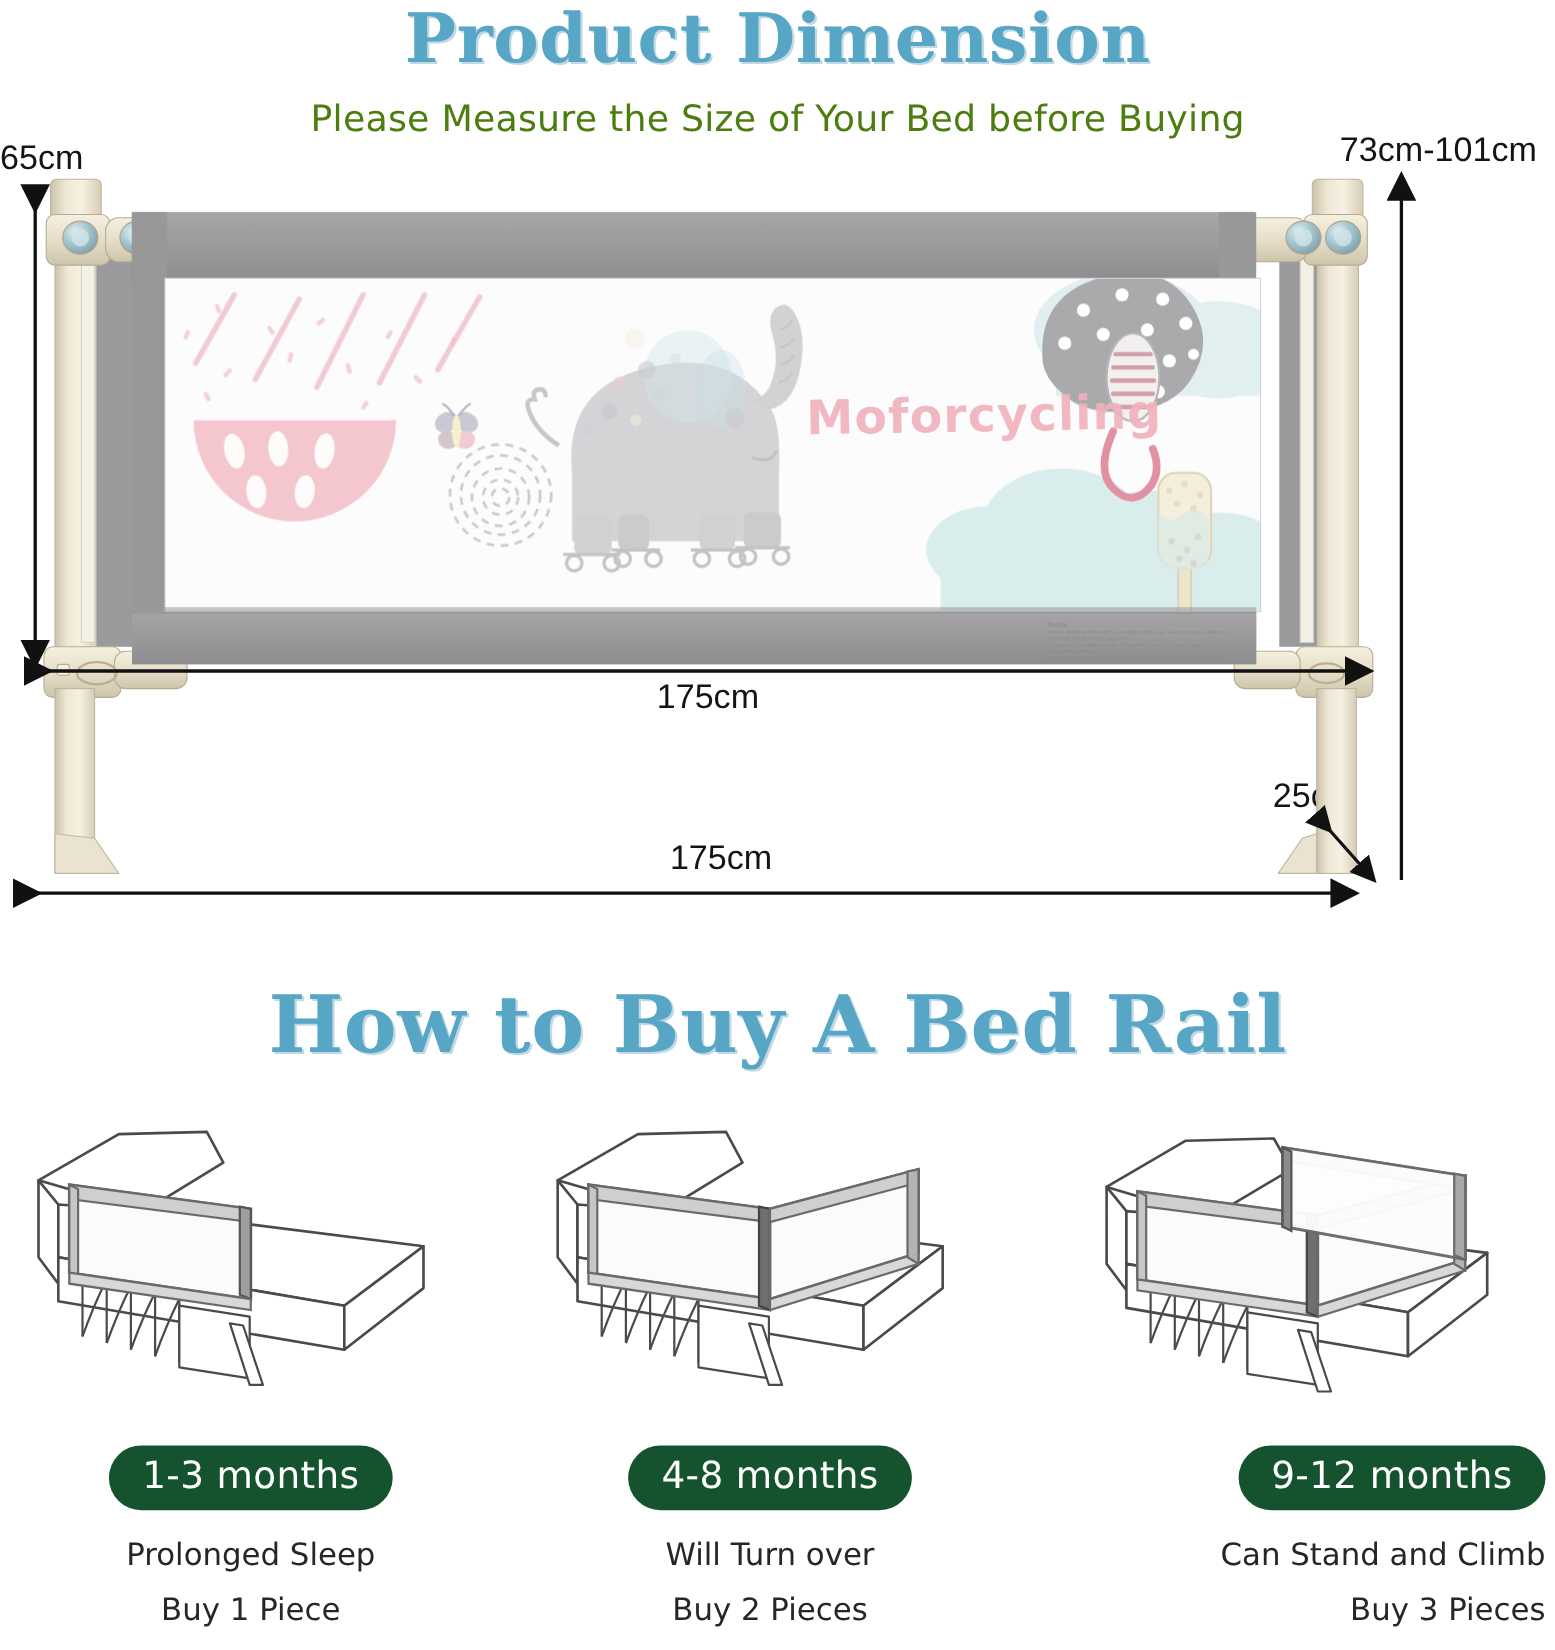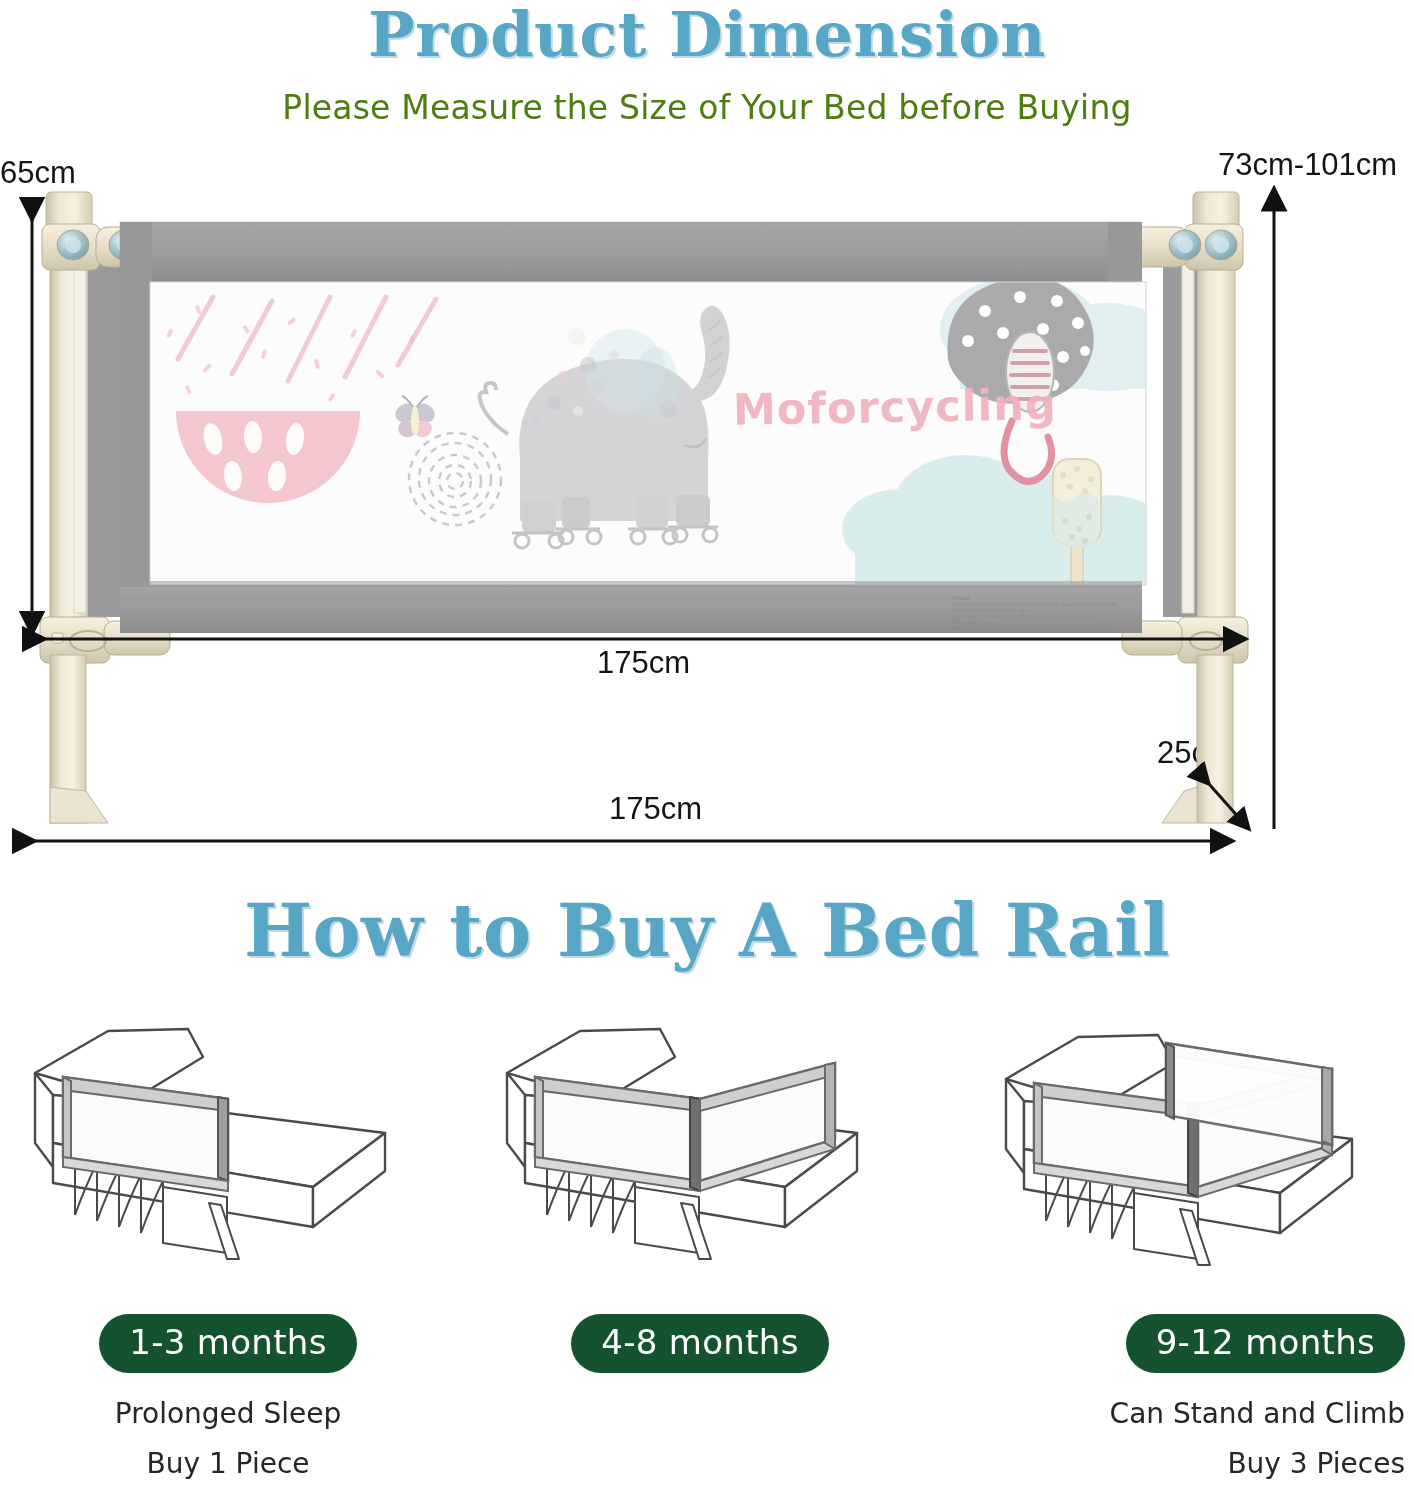--- a/index.html
+++ b/index.html
@@ -37,21 +37,21 @@
     font-family:"Liberation Sans", sans-serif;
     font-size:31px;white-space:nowrap;
   }
   #dim-65{left:0px;top:126px;}
   #dim-73{left:1218px;top:118px;}
   #dim-175-top{left:597px;top:616px;}
   #dim-175-bot{left:609px;top:762px;}
   #dim-25{left:1157px;top:706px;}
 
   
-  #product{position:absolute;left:0;top:0;width:1414px;height:840px;margin-top:29px;}
+  #product{position:absolute;left:0;top:0;width:1414px;height:840px;}
 
   .brandtext{
     position:absolute;
     font-family:"DejaVu Sans", sans-serif;
     color:#f0b2bd;font-size:43px;font-weight:600;
     letter-spacing:1px;transform:rotate(-1deg);
     opacity:.92;
   }
   .notice{position:absolute;font-size:5px;line-height:6px;color:#8b8b8d;
      font-family:"Liberation Sans", sans-serif;opacity:.85;}
@@ -464,20 +464,24 @@
 
           <g>
             <path d="M215 84 L350 48 L350 124 L215 166 Z" fill="#fbfbfb" stroke="#6a6a6a" stroke-width="2.6"></path>
             <path d="M215 84 L350 48 L350 60 L215 96 Z" fill="#cfcfcf" stroke="#6a6a6a" stroke-width="2"></path>
             <path d="M215 166 L350 124 L350 134 L215 176 Z" fill="#d8d8d8" stroke="#6a6a6a" stroke-width="2"></path>
             <path d="M340 50 L350 48 L350 134 L340 128 Z" fill="#b4b4b4" stroke="#6a6a6a" stroke-width="2"></path>
           </g>
         </svg>
       </div>
       <div class="badge">4-8 months</div>
+      <div class="cap">
+        <div>Will Turn over</div>
+        <div>Buy 2 Pieces</div>
+      </div>
     </div>
 
     <div class="card" id="card-2">
       <div class="bedwrap">
         <svg width="430" height="285" viewBox="0 0 430 285">
           <g fill="#ffffff" stroke="#4a4a4a" stroke-width="2.4" stroke-linejoin="round">
             <path d="M36 64 L108 22 L188 20 L204 48 L130 92 Z"></path>
             <path d="M36 64 L36 134 L54 158 L54 86 Z"></path>
             <path d="M54 86 L130 92 L382 124 L310 178 L54 134 Z"></path>
             <path d="M54 134 L310 178 L310 218 L54 174 Z"></path>

